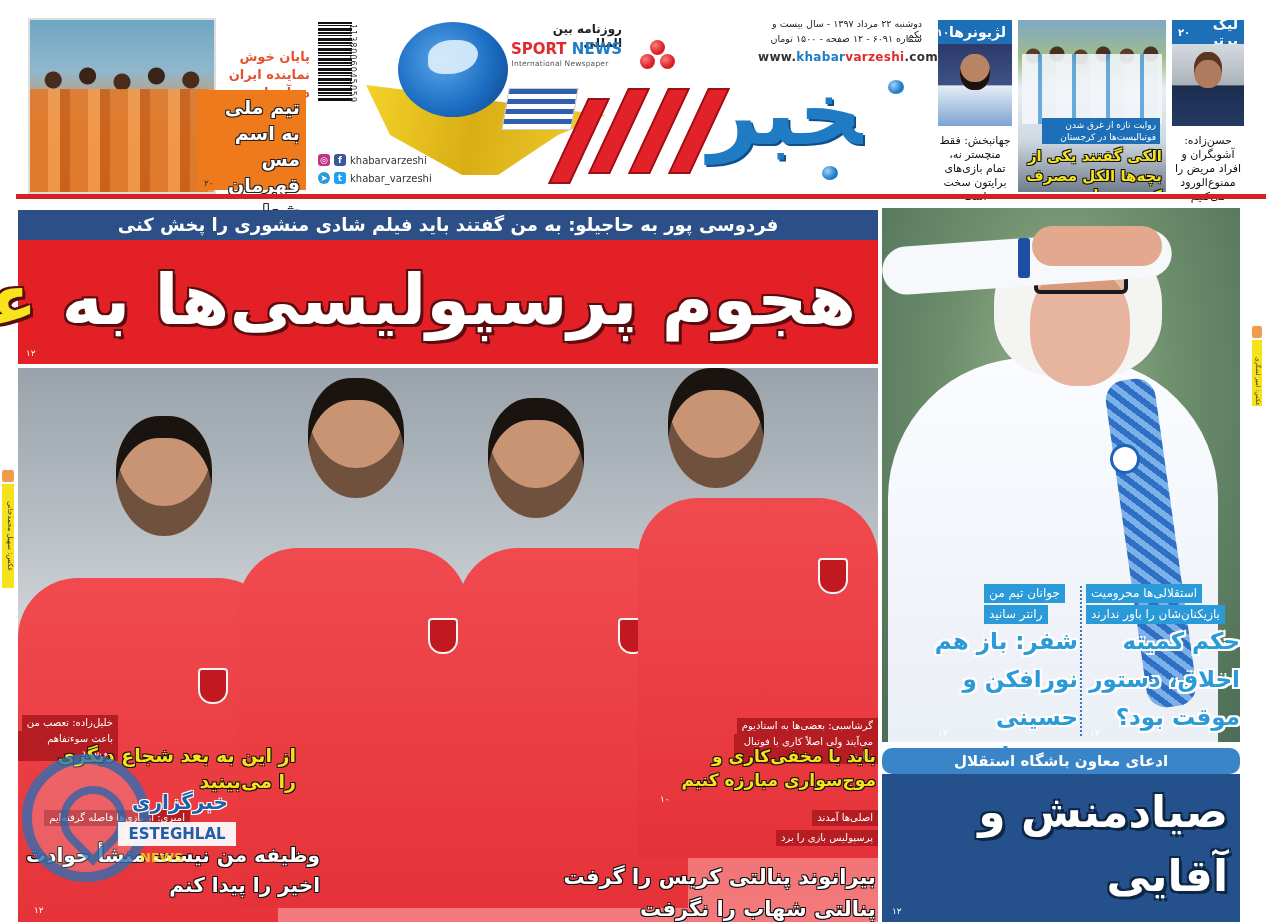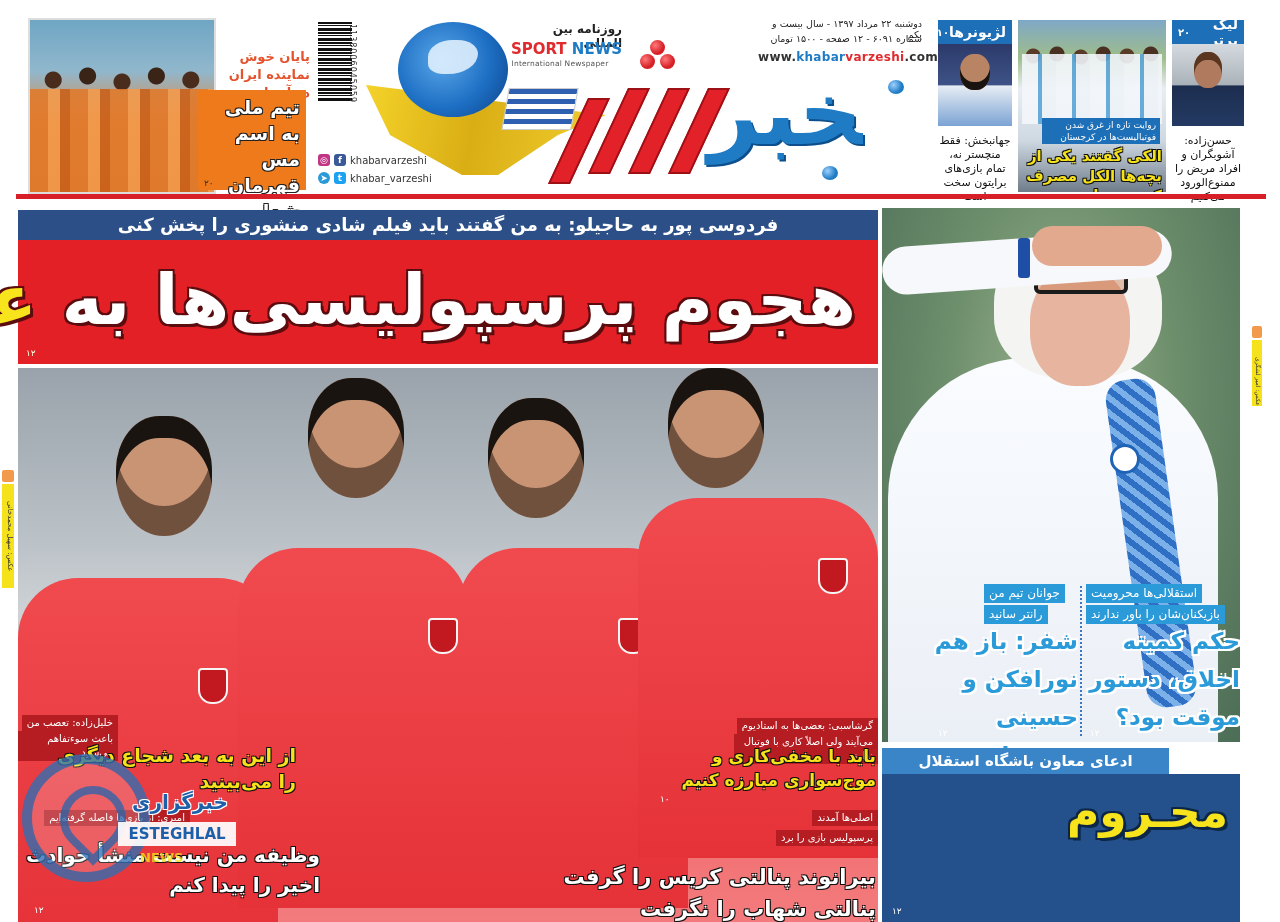--- a/index.html
+++ b/index.html
@@ -147,21 +147,21 @@
   .est-tag { background: #2a9ad9; color: #fff; font-size: 12px; padding: 1px 5px; line-height: 17px; display: inline-block; }
   .est-tag-wrap { text-align: left; }
   .hokm-tags { left: 1086px; top: 582px; width: 154px; }
   .shefer-tags { left: 984px; top: 582px; width: 94px; }
   .blue-head { color: #2a9ad9; font-weight: bold; text-align: right;
     text-shadow: 2px 2px 0 #fff, -2px 2px 0 #fff, 2px -2px 0 #fff, -2px -2px 0 #fff, 0 2px 0 #fff, 2px 0 0 #fff; }
   .hokm-title { left: 1086px; top: 622px; width: 154px; font-size: 23px; line-height: 38px; }
   .shefer-title { left: 888px; top: 622px; width: 190px; font-size: 23px; line-height: 38px; }
   .small-pg { font-size: 9px; color:#fff; }
 
-  .est-sub { left: 882px; top: 748px; width: 287px; height: 26px; background: #3a85c8; color: #fff; font-size: 15px; font-weight: bold; text-align: center; line-height: 26px; }
+  .est-sub { left: 882px; top: 748px; width: 358px; height: 26px; background: #3a85c8; color: #fff; font-size: 15px; font-weight: bold; text-align: center; line-height: 26px; border-radius: 10px; }
   .est-main { left: 882px; top: 774px; width: 358px; height: 148px; background: #24518b; }
   .est-title { position:absolute; right: 12px; top: 6px; width: 340px; text-align: right; color:#fff; font-size: 44px; font-weight: bold; line-height: 64px;
     text-shadow: 3px 3px 0 #0e2646, -2px 2px 0 #0e2646, 2px -2px 0 #0e2646, -2px -2px 0 #0e2646; }
   .est-title .hl { color: #f7e41c; }
   .est-page { position:absolute; left: 10px; bottom: 6px; font-size: 9px; color:#fff; }
 </style>
 </head>
 <body>
 
 <div class="abs header"></div>
@@ -348,16 +348,17 @@
 <div class="abs shefer-tags est-tag-wrap">
   <div class="est-tag rtl">جوانان تیم من</div><br>
   <div class="est-tag rtl">رانتر سانید</div>
 </div>
 <div class="abs shefer-title blue-head rtl">شفر: باز هم نورافکن و حسینی می‌خواهم</div>
 <div class="abs small-pg" style="left:938px;top:728px;">۱۲</div>
 
 <div class="abs est-sub rtl">ادعای معاون باشگاه استقلال</div>
 <div class="abs est-main">
   <div class="est-title rtl">
+    <div>صیادمنش و آقایی</div>
     <div><span class="hl">محـروم</span></div>
   </div>
   <div class="est-page">۱۲</div>
 </div>
 
 </body></html>

